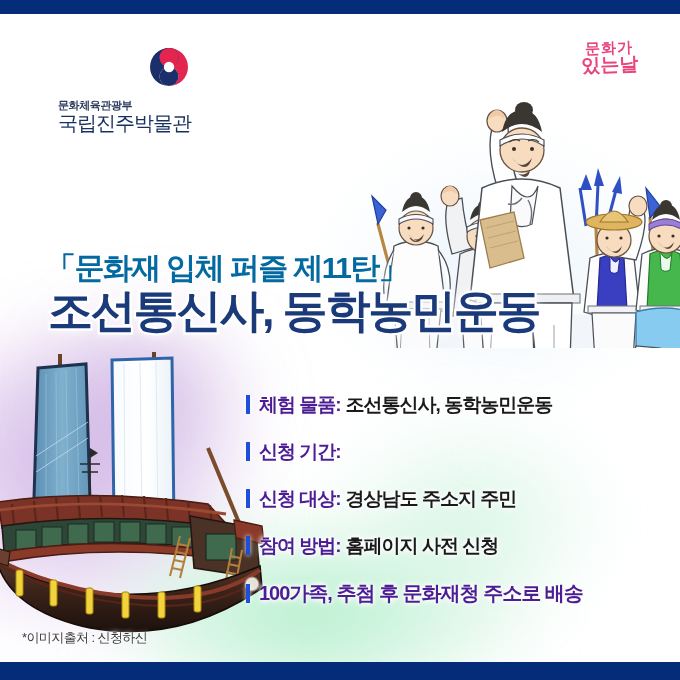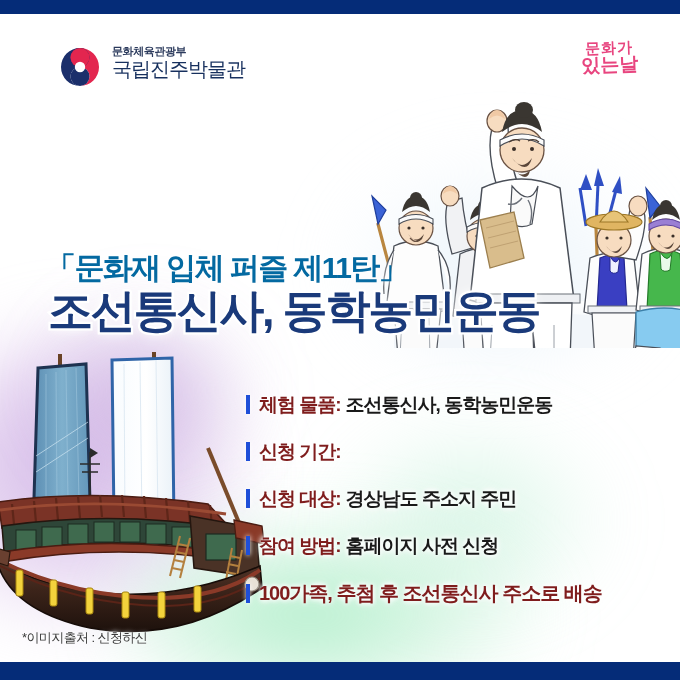--- a/index.html
+++ b/index.html
@@ -62,23 +62,24 @@
     left: 330px; top: 150px;
     width: 340px; height: 220px;
     background: radial-gradient(ellipse at 50% 55%, rgba(224,238,248,.75) 0%, rgba(240,248,253,0) 72%);
   }
 
   
   .gov-logo {
     position: absolute;
     left: 58px; top: 45px;
     display: flex;
-    align-items: flex-start;
+    align-items: flex-end;
     gap: 10px;
     z-index: 20;
+    flex-direction: column;
   }
   .gov-logo .emblem { width: 44px; height: 44px; display:block; }
   .gov-logo .words { line-height: 1.18; }
   .gov-logo .ministry {
     font-size: 11px;
     font-weight: bold;
     color: #2b3a5c;
     letter-spacing: -0.4px;
   }
   .gov-logo .museum {
@@ -180,21 +181,21 @@
     height: 19px;
     background: #1f4fd8;
     margin-right: 9px;
     flex: none;
     transform: translateY(3px);
     box-shadow: 0 0 5px #fff;
   }
   .detail-row .label {
     font-size: 19px;
     font-weight: bold;
-    color: #7f1d1d;
+    color: #4c1d95;
     letter-spacing: -1px;
     text-shadow: 0 0 5px #fff, 0 0 5px #fff, 0 0 8px #fff;
   }
   .detail-row .value {
     font-size: 19px;
     font-weight: bold;
     color: #1a1a1a;
     letter-spacing: -1px;
     margin-left: 5px;
     text-shadow: 0 0 5px #fff, 0 0 5px #fff, 0 0 8px #fff;
@@ -530,21 +531,21 @@
     </div>
 
     <div class="detail-row">
       <span class="marker"></span>
       <span class="label">참여 방법:</span>
       <span class="value">홈페이지 사전 신청</span>
     </div>
 
     <div class="detail-row single">
       <span class="marker"></span>
-      <span class="label">100가족, 추첨 후 조선통신사 주소로 배송</span>
+      <span class="label">100가족, 추첨 후 문화재청 주소로 배송</span>
     </div>
 
   </div>
 
   <div class="credit">*이미지출처 : 신청하신</div>
 
   <div class="bar top"></div>
   <div class="bar bottom"></div>
 
 </div>

